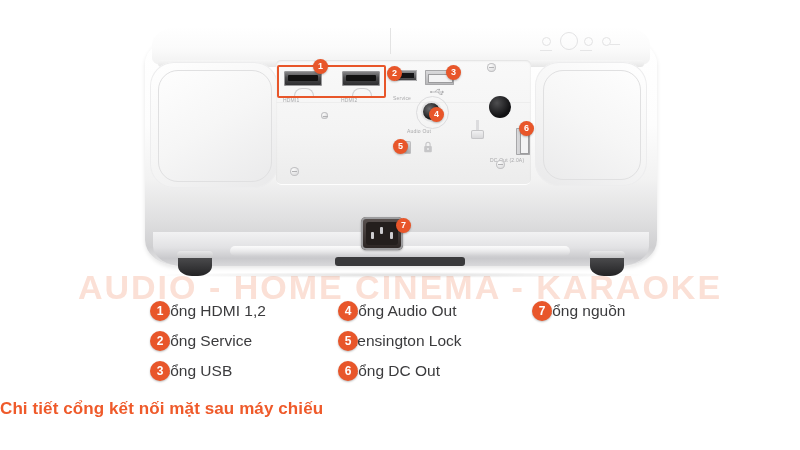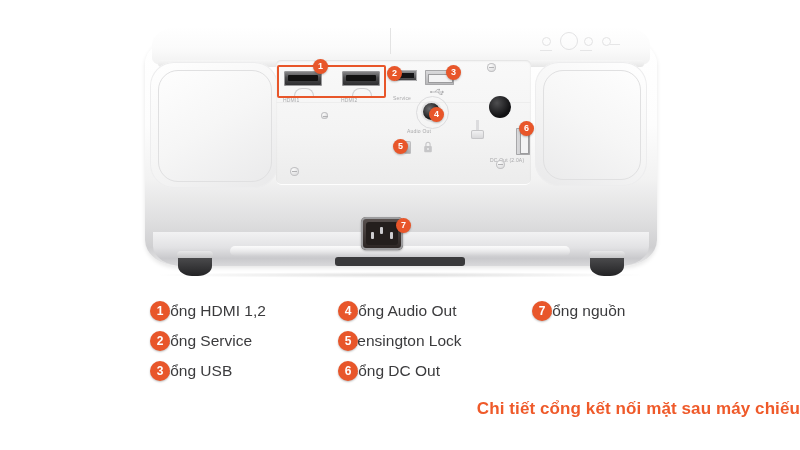--- a/index.html
+++ b/index.html
@@ -189,32 +189,33 @@
   #legend{position:absolute;left:150px;top:296px;width:560px;height:92px;}
   .legend-col{position:absolute;top:0;}
   #legend-col-1{left:0;}
   #legend-col-2{left:188px;}
   #legend-col-3{left:382px;}
   .legend-row{display:flex;align-items:center;height:30px;}
   .badge-legend{width:20px;height:20px;font-size:12px;flex:0 0 auto;}
   .legend-label{margin-left:9px;font-size:15.5px;color:#3b3b3d;white-space:nowrap;}
 
   
-  #caption{position:absolute;left:0;top:399px;width:800px;text-align:right;
+  #caption{position:absolute;left:0;top:399px;width:800px;text-align:left;
     font-size:17px;font-weight:700;color:#ef5a2a;letter-spacing:.1px;}
 </style>
 </head>
 <body>
 
 <div id="stage">
 
   <div class="wm wm-main">
     <span class="wm-hd">H</span><span class="wm-hd">D</span><span class="wm-radio">RADIO</span>
   </div>
   <div class="wm-ring"></div>
+  <div class="wm wm-sub">AUDIO - HOME CINEMA - KARAOKE</div>
 
   <div class="proj" id="shadow"></div>
   <div class="proj" id="proj-body"></div>
   <div class="proj" id="proj-top"></div>
   <div class="proj" id="proj-top-seam"></div>
   <div class="proj" id="proj-top-lip"></div>
 
   <div class="proj" id="ctrl-panel">
     <div class="ctrl-dot" style="left:2px;top:7px;"></div>
     <div class="ctrl-dot" style="left:20px;top:2px;width:16px;height:16px;"></div>

